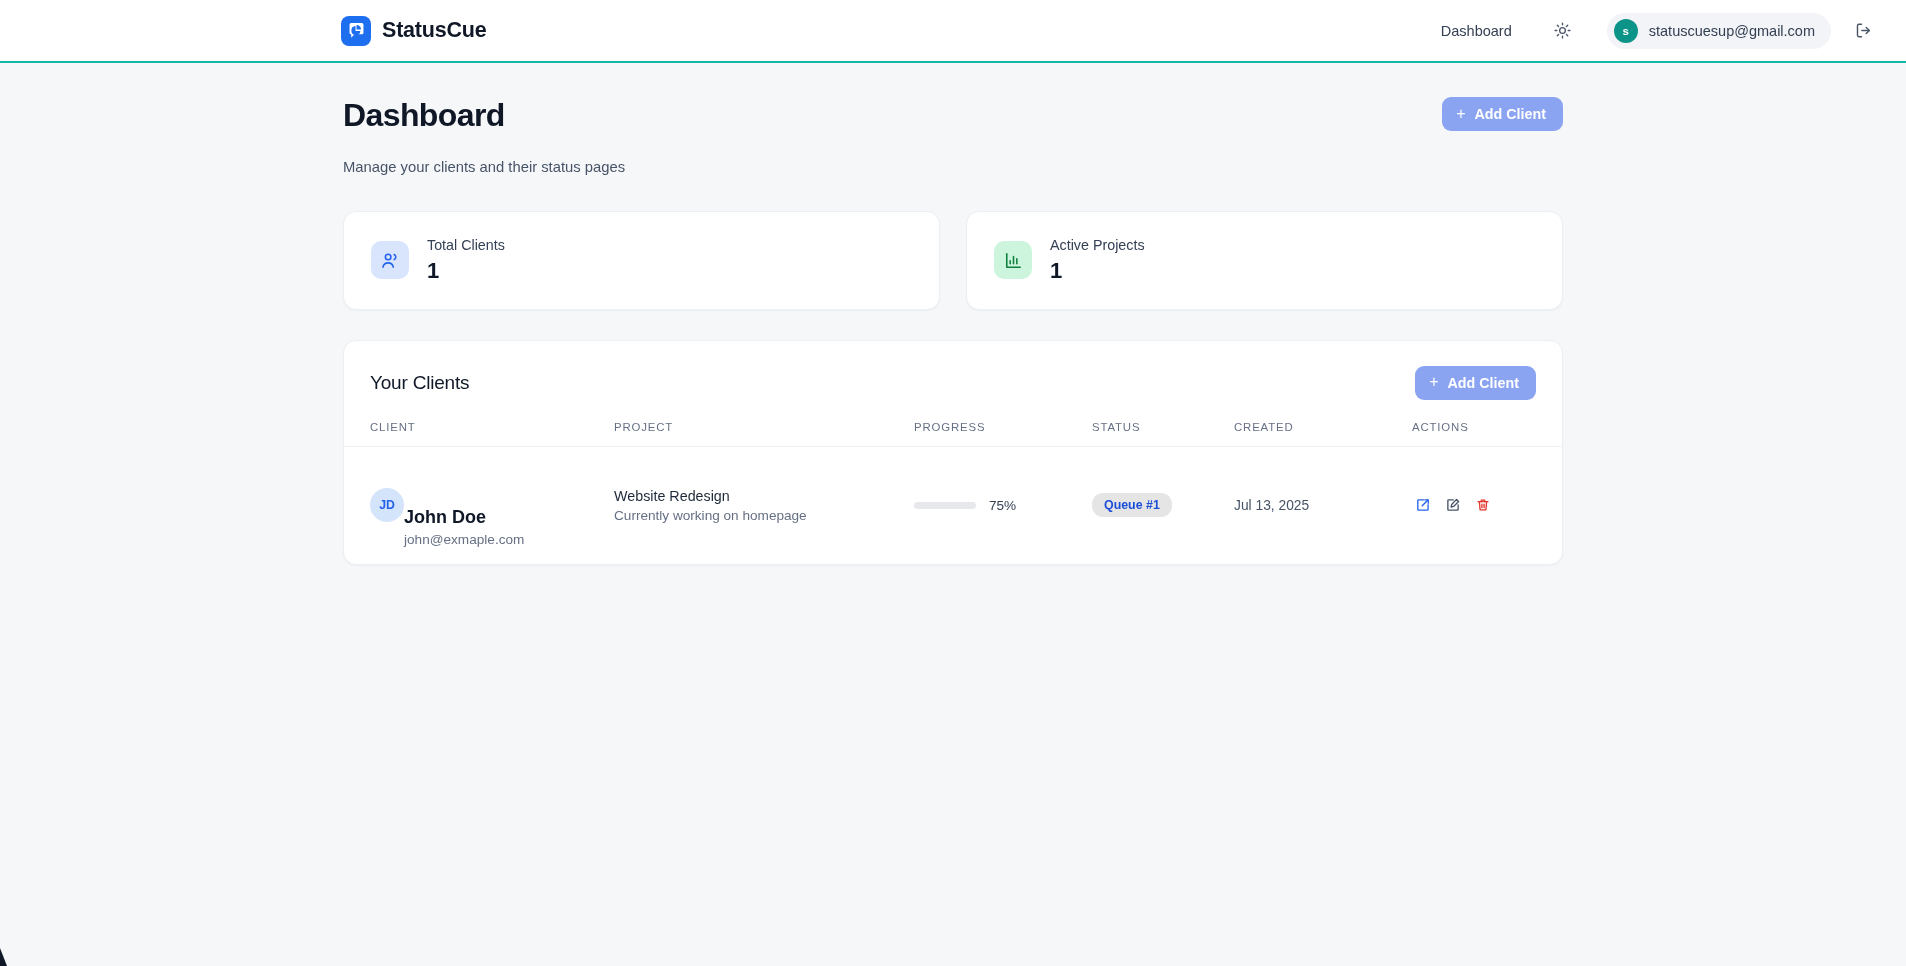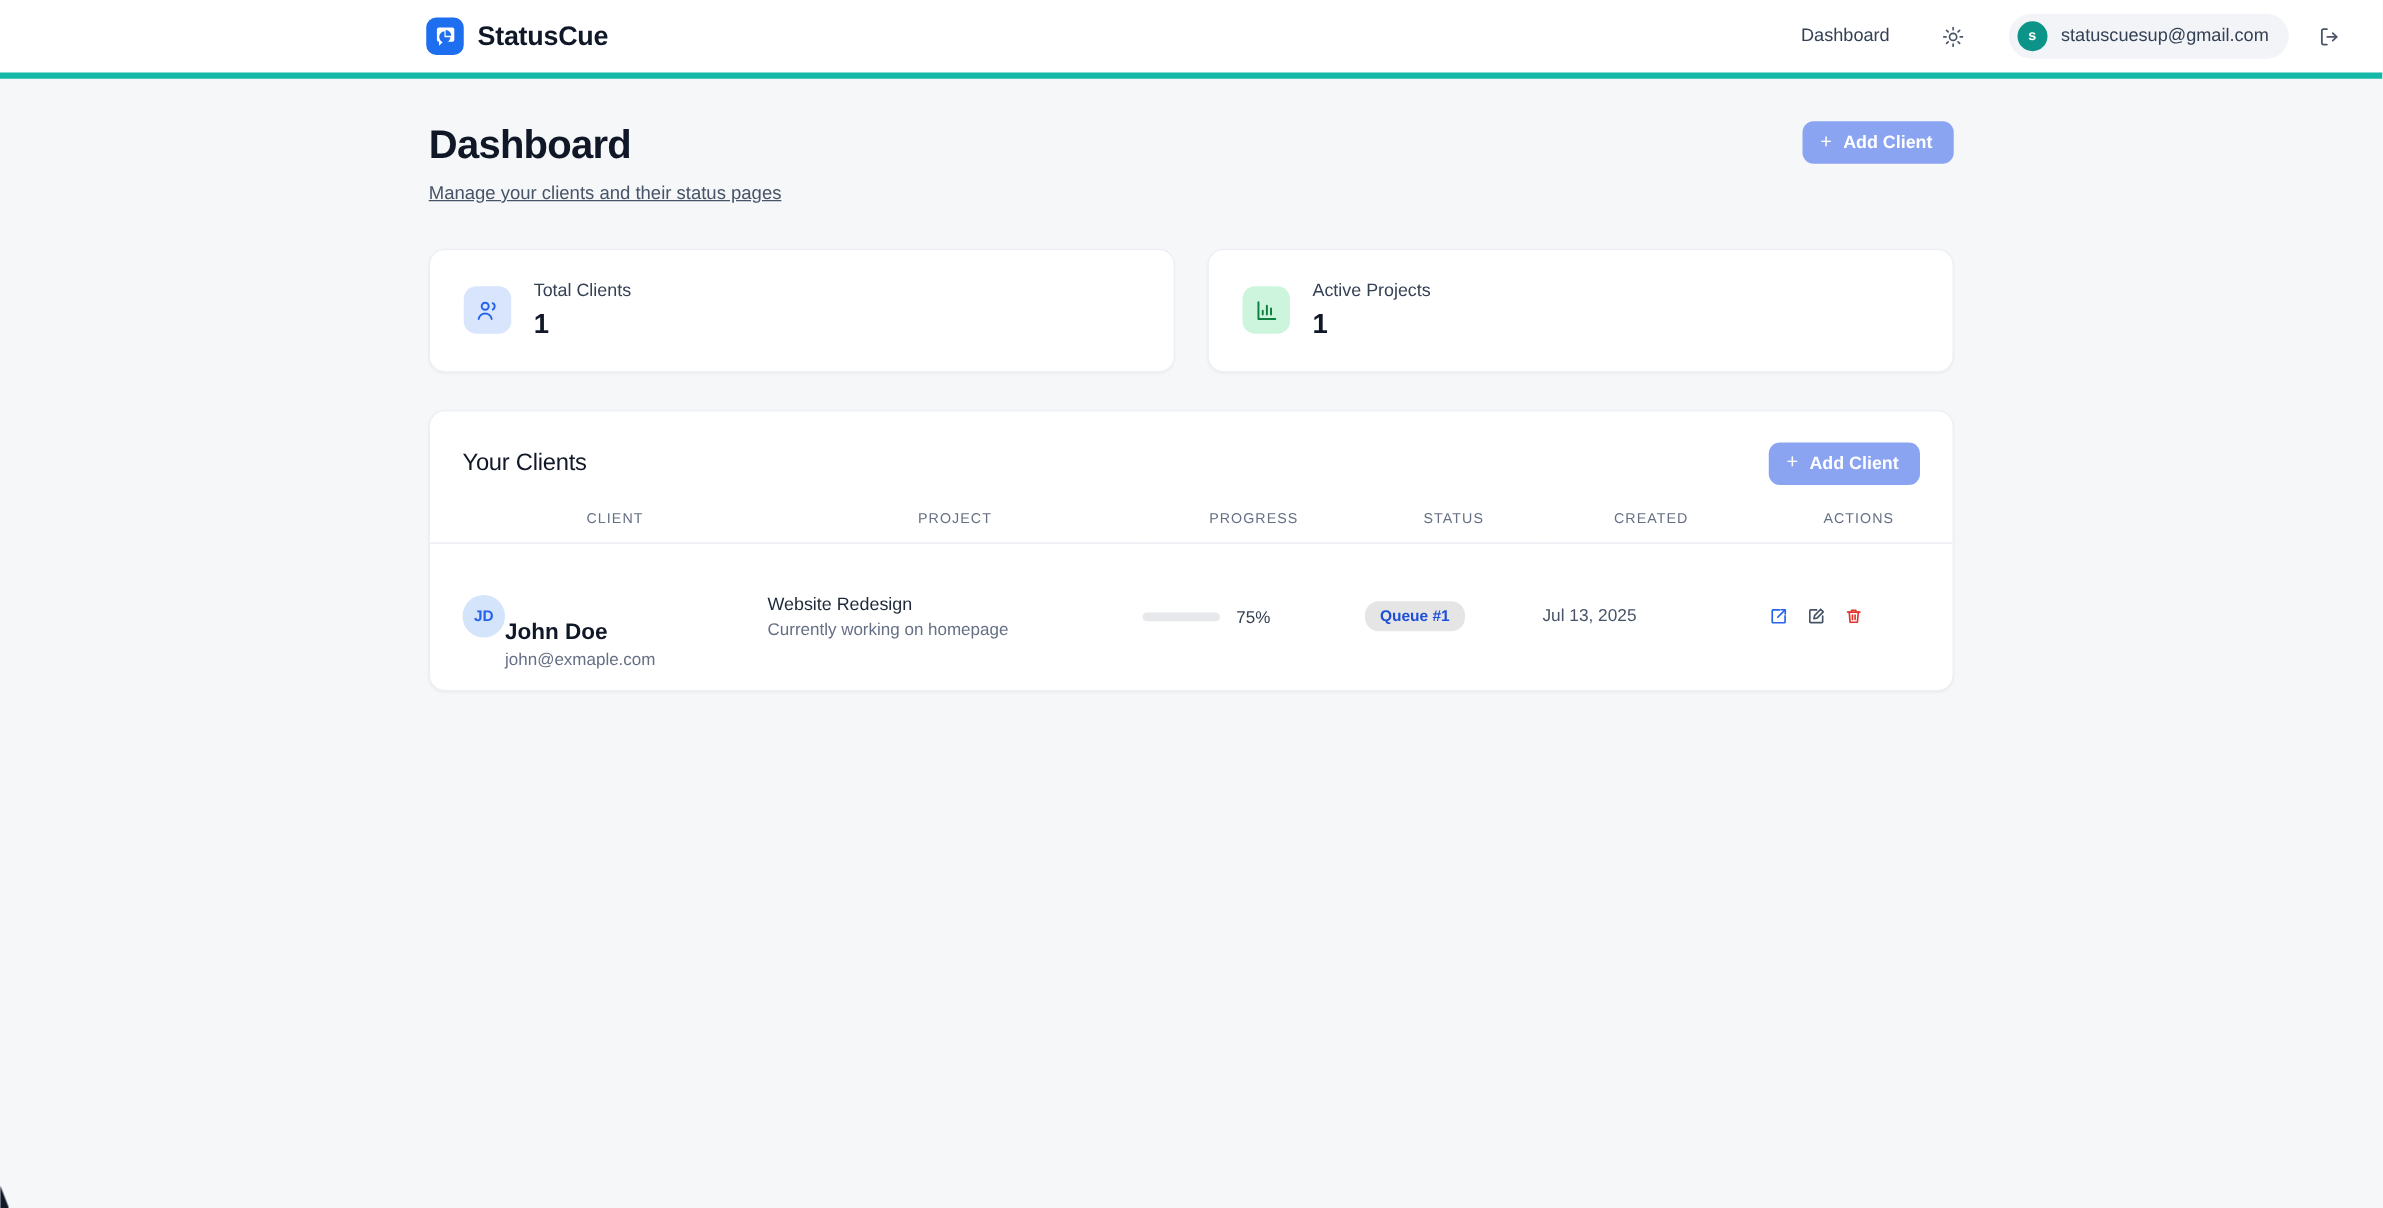--- a/index.html
+++ b/index.html
@@ -7,21 +7,21 @@
     width: 1906px; height: 966px;
     background: #f6f7f9;
     font-family: "Liberation Sans", sans-serif;
     overflow: hidden;
   }
 
   
   .topbar {
     height: 63px;
     background: #ffffff;
-    border-bottom: 5px solid #14b8a6;
+    border-bottom: 2px solid #14b8a6;
     display: flex;
     padding: 0 28px 0 0;
   }
   .brand {
     display: flex; align-items: center; gap: 11px;
     margin-left: 341px;
   }
   .brand-mark {
     width: 30px; height: 30px;
     border-radius: 8px;
@@ -64,21 +64,21 @@
 
   
   .page { padding: 0 0 0 0; }
   .wrap { width: 1220px; margin: 0 auto; padding-top: 34px; }
 
   .page-head { display: flex; align-items: flex-start; }
   .page-title {
     font-size: 32px; font-weight: bold; color: #101828;
     letter-spacing: -0.6px; line-height: 1.18;
   }
-  .page-sub { font-size: 14.8px; color: #475467; margin-top: 12px; text-decoration: underline; }
+  .page-sub { font-size: 14.8px; color: #475467; margin-top: 24px; }
 
   .btn-primary {
     margin-left: auto;
     background: #8aa4f2;
     color: #ffffff;
     border: none; border-radius: 9px;
     height: 34px;
     padding: 0 17px 0 14px;
     font-size: 14.3px; font-weight: bold;
     display: inline-flex; align-items: center; gap: 9px;
@@ -115,21 +115,21 @@
     display: flex; align-items: center;
     padding: 25px 26px 21px 26px;
   }
   .panel-title { font-size: 19px; font-weight: normal; color: #101828; letter-spacing: -0.2px; }
 
   table { width: 100%; border-collapse: collapse; }
   thead th {
     font-size: 11.4px; font-weight: normal; color: #667085;
     letter-spacing: 0.85px;
     text-transform: uppercase;
-    text-align: center;
+    text-align: left;
     padding: 0 0 13px 0;
     border-bottom: 1px solid #eef0f4;
     white-space: nowrap;
   }
   th.c-client   { width: 270px; padding-left: 26px; }
   th.c-project  { width: 300px; }
   th.c-progress { width: 178px; }
   th.c-status   { width: 142px; }
   th.c-created  { width: 174px; margin-left: 21px; }
   th.c-actions  { width: auto; padding-left: 4px; }

